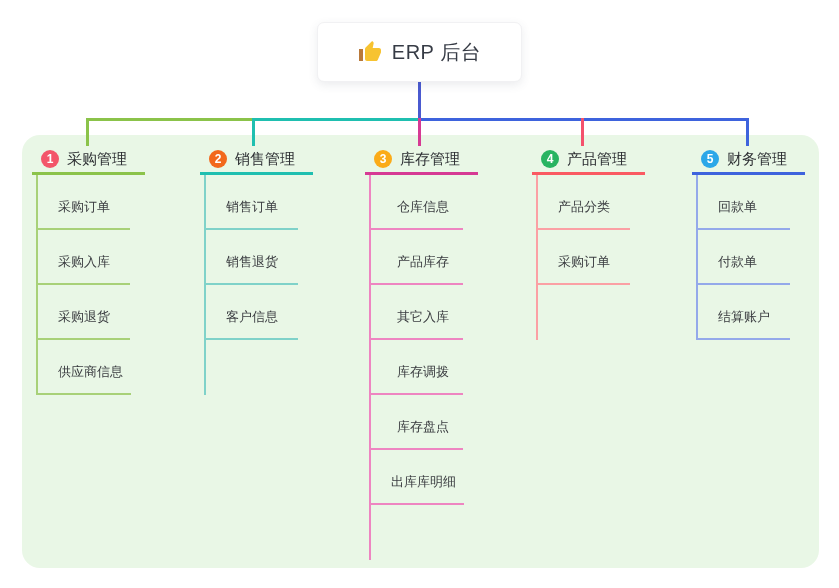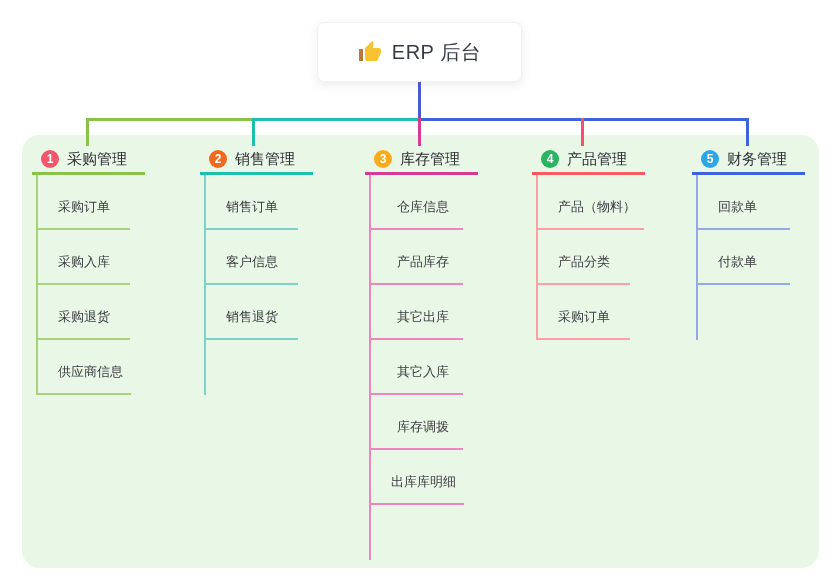--- a/index.html
+++ b/index.html
@@ -134,67 +134,64 @@
     <div class="col-title">
       <span class="badge">2</span>
       <span>销售管理</span>
     </div>
     <div class="children">
       <span class="spine" style="height:220px"></span>
       <div class="child-row">
           <span class="child-label">销售订单</span>
         </div>
       <div class="child-row">
+          <span class="child-label">销售退货</span>
+        </div>
+      <div class="child-row">
           <span class="child-label">客户信息</span>
-        </div>
-      <div class="child-row">
-          <span class="child-label">销售退货</span>
         </div>
     </div>
   </div>
 
   <div class="column b3 col-3">
     <div class="col-title">
       <span class="badge">3</span>
       <span>库存管理</span>
     </div>
     <div class="children">
       <span class="spine" style="height:385px"></span>
       <div class="child-row">
           <span class="child-label">仓库信息</span>
         </div>
       <div class="child-row">
           <span class="child-label">产品库存</span>
         </div>
       <div class="child-row">
-          <span class="child-label">其它出库</span>
-        </div>
-      <div class="child-row">
           <span class="child-label">其它入库</span>
         </div>
       <div class="child-row">
           <span class="child-label">库存调拨</span>
+        </div>
+      <div class="child-row">
+          <span class="child-label">库存盘点</span>
         </div>
       <div class="child-row">
           <span class="child-label">出库库明细</span>
         </div>
     </div>
   </div>
 
   <div class="column b4 col-4">
     <div class="col-title">
       <span class="badge">4</span>
       <span>产品管理</span>
     </div>
     <div class="children">
       <span class="spine" style="height:165px"></span>
       <div class="child-row">
-          <span class="child-label">产品（物料）</span>
-        </div>
-      <div class="child-row">
           <span class="child-label">产品分类</span>
         </div>
       <div class="child-row">
           <span class="child-label">采购订单</span>
         </div>
     </div>
   </div>
 
   <div class="column b5 col-5">
     <div class="col-title">
@@ -202,16 +199,19 @@
       <span>财务管理</span>
     </div>
     <div class="children">
       <span class="spine" style="height:165px"></span>
       <div class="child-row">
           <span class="child-label">回款单</span>
         </div>
       <div class="child-row">
           <span class="child-label">付款单</span>
         </div>
+      <div class="child-row">
+          <span class="child-label">结算账户</span>
+        </div>
     </div>
   </div>
 
 </div>
 
 </body></html>

